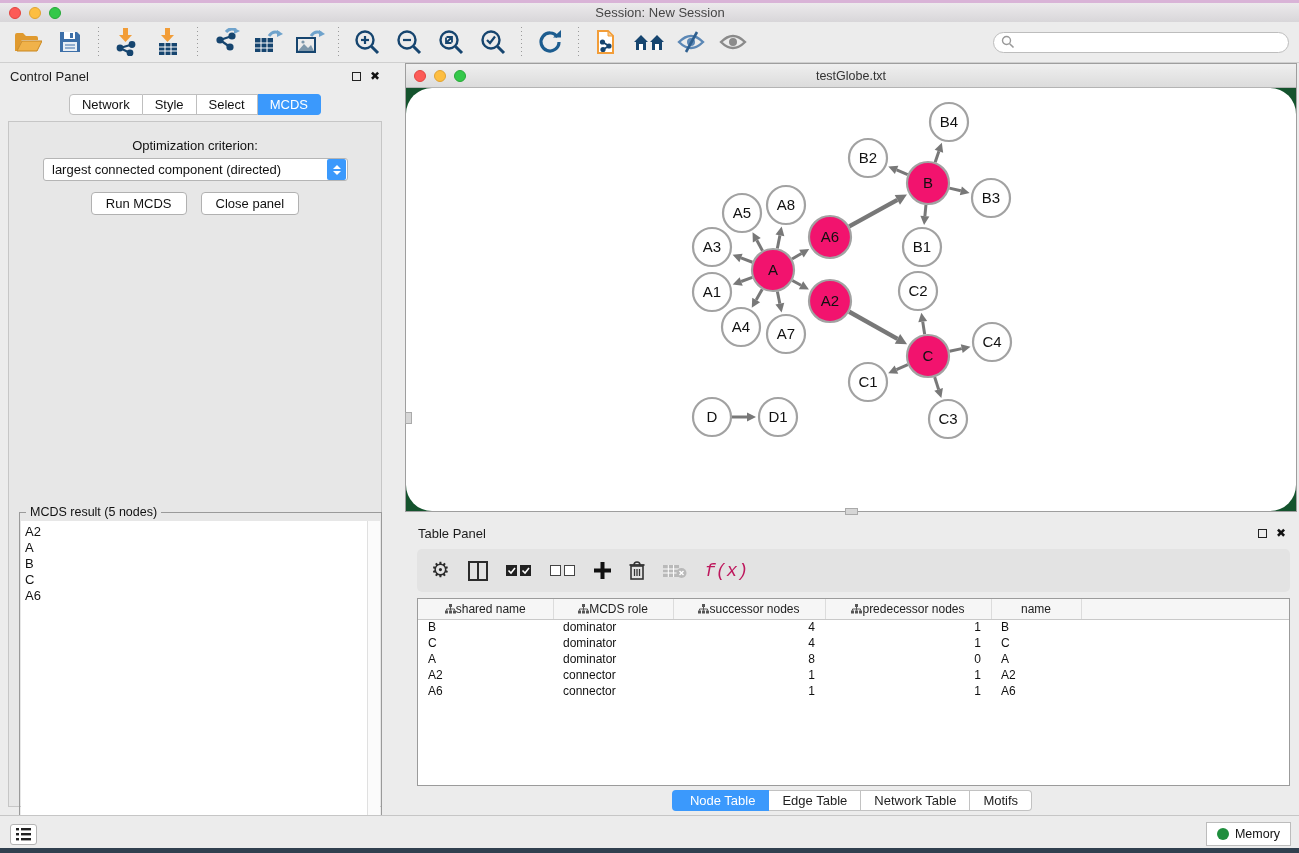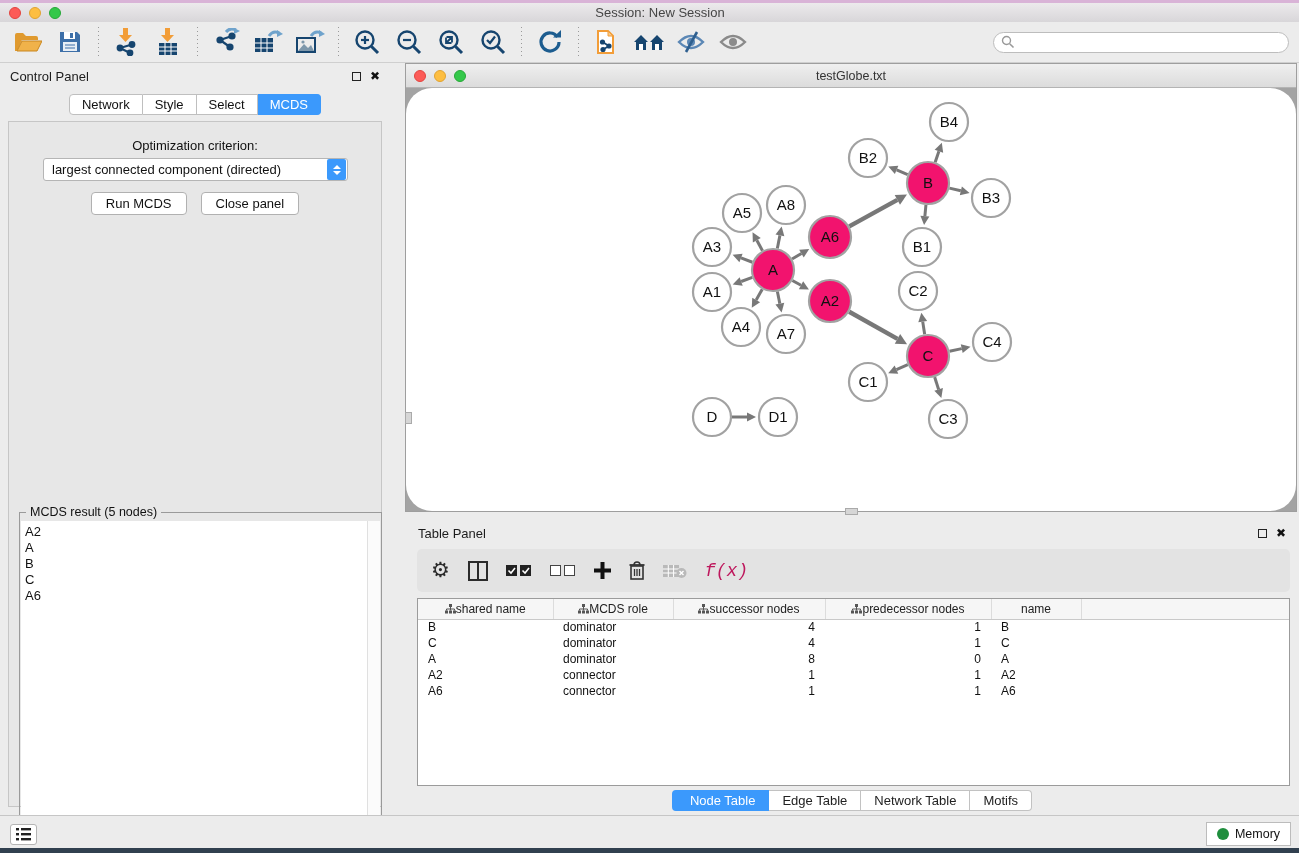--- a/index.html
+++ b/index.html
@@ -73,21 +73,21 @@
     height:346px; border:1px solid #9a9a9a; }
   #result-legend { position:absolute; left:6px; top:-8px; background:#e7e7e7;
     padding:0 4px; font-size:12.5px; color:#111; }
   #result-list { position:absolute; left:1px; top:8px; right:1px; bottom:1px;
     background:#fff; font-size:13px; color:#111; padding:3px 0 0 4px; }
   #result-scroll { position:absolute; right:1px; top:8px; width:13px;
     bottom:1px; background:#fbfbfb; border-left:1px solid #e0e0e0; }
 
   
   #net-window { left:405px; top:63px; width:892px; height:449px;
-    border:1px solid #9e9e9e; background:#a3a3a3; }
+    border:1px solid #9e9e9e; background:#14532d; }
   #net-titlebar { height:24px; background:linear-gradient(#efefef,#dcdcdc);
     border-bottom:1px solid #b4b4b4; display:flex; align-items:center;
     position:relative; }
   #net-title { position:absolute; left:0; right:0; text-align:center;
     font-size:12.5px; color:#333; }
   #net-canvas { position:absolute; left:0; top:24px; right:0; bottom:0;
     background:#fff;border-radius:26px; }
   #graph-svg { position:absolute; left:0; top:0; }
   #net-left-handle { position:absolute; left:-1px; top:348px; width:7px;
     height:12px; background:#d6d6d6; border:1px solid #aaa; }

